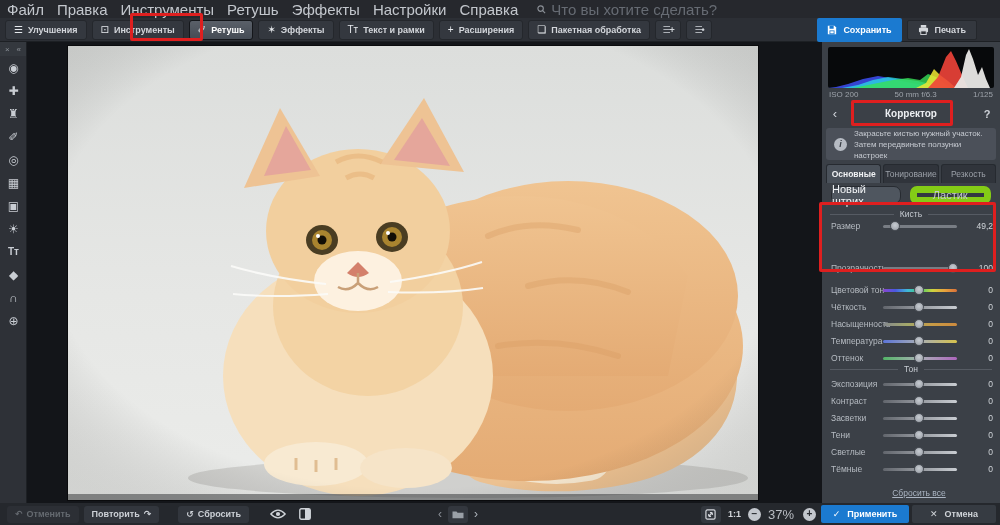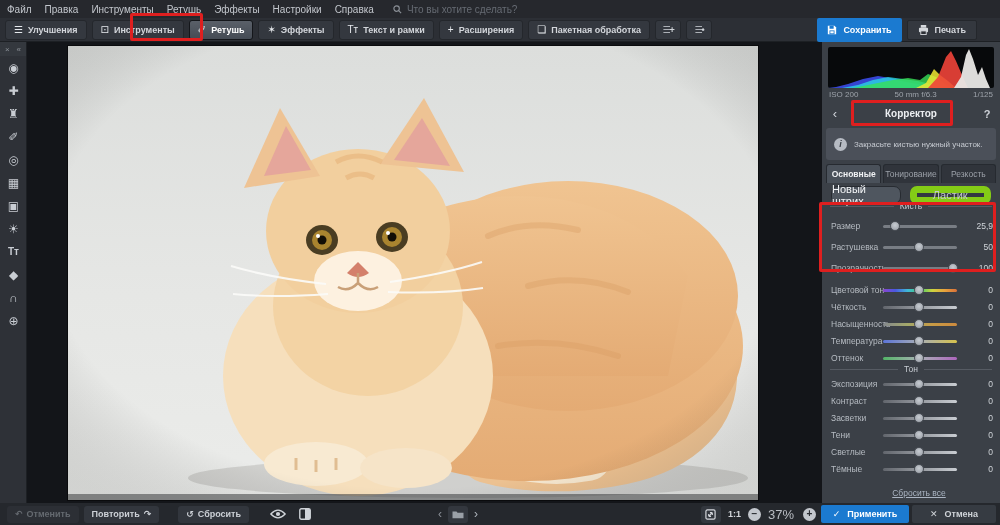--- a/index.html
+++ b/index.html
@@ -2,21 +2,21 @@
 <html><head>
 <meta charset="utf-8">
 <style>
   *{margin:0;padding:0;box-sizing:border-box}
   html,body{width:1000px;height:525px;overflow:hidden;background:#1a1c20;
     font-family:"Liberation Sans","DejaVu Sans",sans-serif;-webkit-font-smoothing:antialiased}
   .app{position:relative;width:1000px;height:525px}
 
   
   .menubar{position:absolute;left:0;top:0;width:1000px;height:18px;background:#26282d;
-    display:flex;align-items:center;padding-left:7px;gap:13px;font-size:10px;color:#c3c7cd}
+    display:flex;align-items:center;padding-left:7px;gap:13px;font-size:15px;color:#c3c7cd}
   .menubar .mitem{cursor:default}
   .searchwrap{display:flex;align-items:center;gap:5px;margin-left:6px;color:#666b73}
   .searchwrap svg{display:block}
 
   
   .toolbar{position:absolute;left:0;top:18px;width:1000px;height:24px;background:#2c2f35;
     border-bottom:1px solid #1d2024;display:flex;align-items:center;padding:0 5px;gap:5px}
   .tbtn{height:20px;display:flex;align-items:center;gap:5px;padding:0 8px;border-radius:3px;
     background:#34383f;border:1px solid #24272c;color:#d3d6db;font-size:9px;font-weight:bold;white-space:nowrap}
   .tbtn .tico{font-size:10px;color:#e6e9ed;font-weight:normal}
@@ -311,48 +311,42 @@
       </div>
       <div class="phead">
         <span class="chev">‹</span>
         <span class="ptitle">Корректор</span>
         <span class="help">?</span>
       </div>
       <div class="hint">
         <span class="iinfo">i</span>
         <span class="htxt">
           <span>Закрасьте кистью нужный участок.</span><br>
+          <span>Затем передвиньте ползунки настроек</span>
         </span>
       </div>
       <div class="ptabs">
         <div class="ptab active">Основные</div>
         <div class="ptab">Тонирование</div>
         <div class="ptab">Резкость</div>
       </div>
       <div class="strokes">
         <div class="sbtn on">Новый штрих</div>
         <div class="sbtn off">Ластик</div>
       </div>
 
-      <div class="sect" style="top:159px">
+      <div class="sect" style="top:167px">
           <span>Кисть</span>
         </div>
       <div class="srow" style="top:176px">
         <span class="lab">Размер</span>
         <span class="track">
             <span class="handle" style="left:18%"></span>
           </span>
-        <span class="val">25,9</span>
-      </div>
-      <div class="srow" style="top:197px">
-        <span class="lab">Растушевка</span>
-        <span class="track">
-            <span class="handle" style="left:50%"></span>
-          </span>
-        <span class="val">50</span>
+        <span class="val">49,2</span>
       </div>
       <div class="srow" style="top:218px">
         <span class="lab">Прозрачность</span>
         <span class="track">
             <span class="handle" style="left:96%"></span>
           </span>
         <span class="val">100</span>
       </div>
 
       <div class="srow" style="top:240px">

